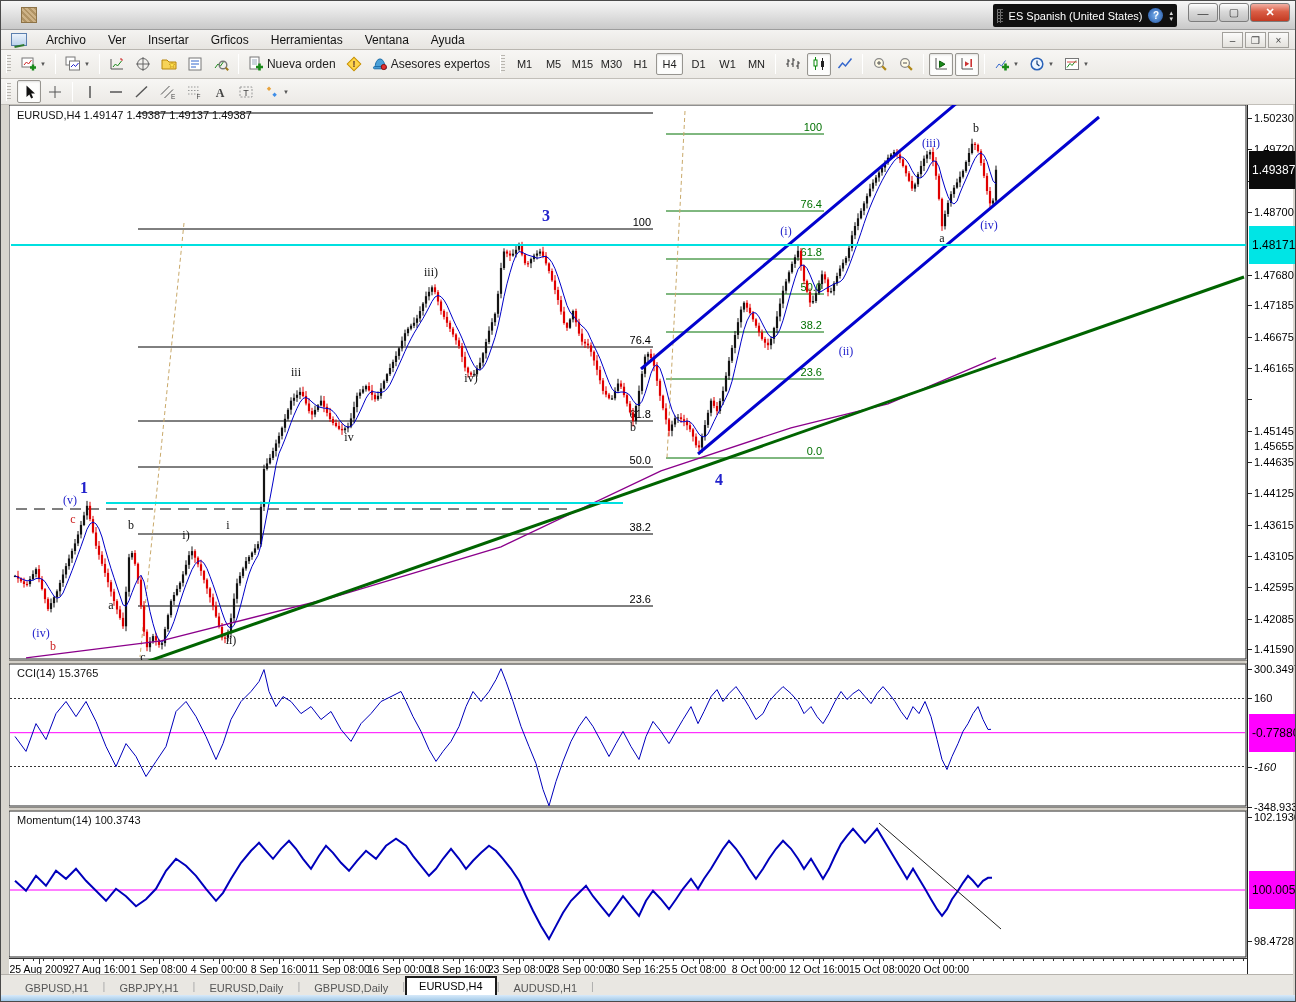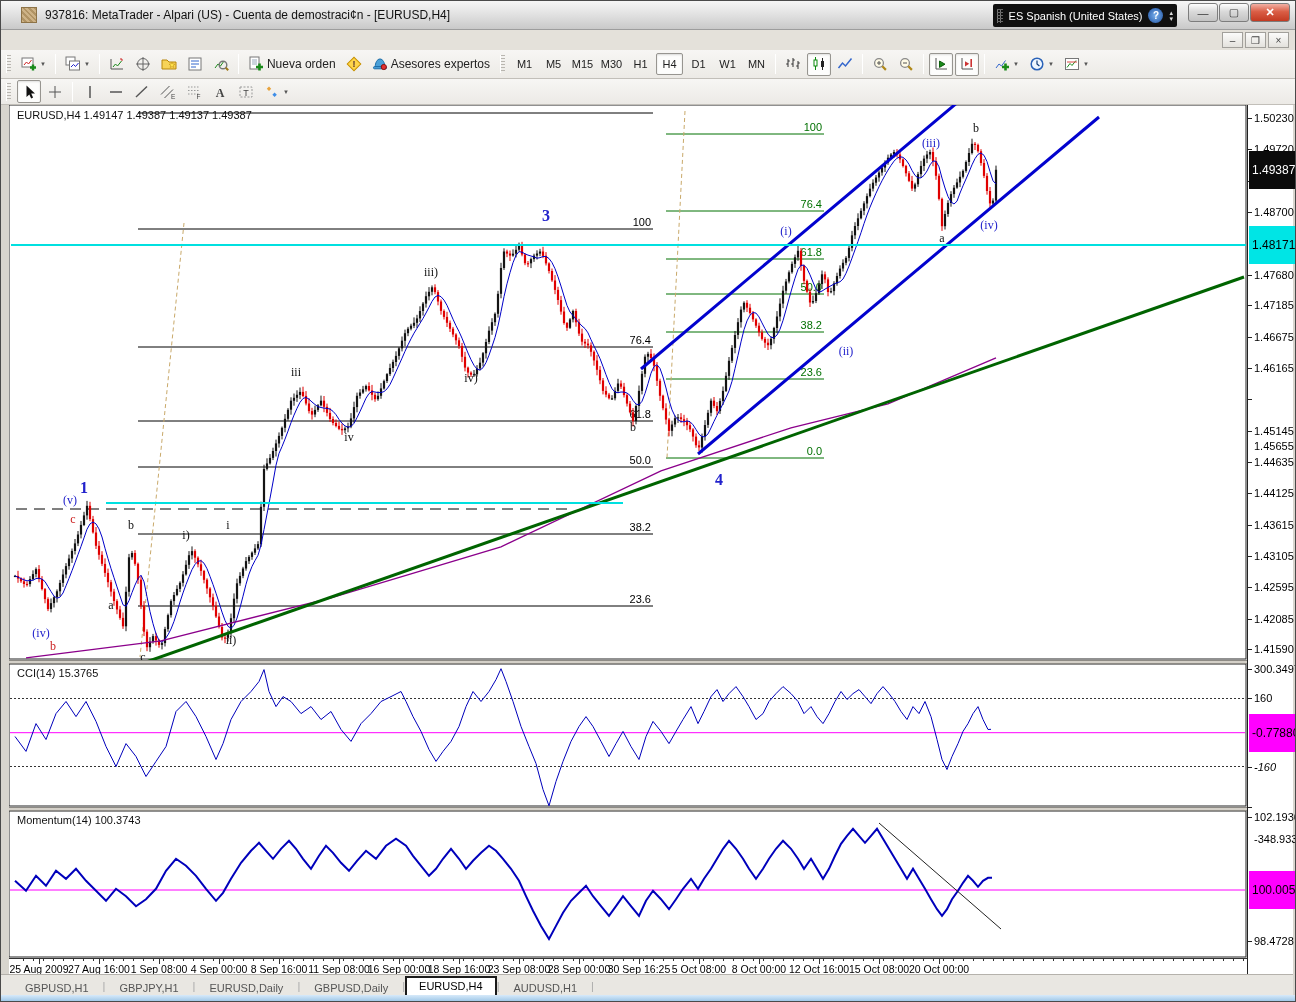--- a/index.html
+++ b/index.html
@@ -59,34 +59,45 @@
 .tabsep{color:#aaa;font-size:11px;padding:3px 0}
 .bottomstrip{position:absolute;left:0;top:890px;width:1296px;height:8px;background:linear-gradient(#d7eafa,#8fbde2)}
 </style>
 </head>
 <body>
 
 <div class="window">
 
   <div class="titlebar">
     <div class="app-icon"></div>
-    <span class="title-text">937816: MetaTrader - Alpari (US) - Cuenta de demostraci¢n - [EURUSD,H4]</span>
     <div class="langbar">
       <div class="langgrip"></div>
       <span>ES Spanish (United States)</span>
       <span class="help-circle">?</span>
       <span class="lang-arrows">▴<br>▾</span>
     </div>
     <div class="winbtns" id="winbtns">
         <div class="wbtn">—</div>
         <div class="wbtn">▢</div>
         <div class="wbtn close">✕</div>
       </div>
   </div>
 
+  <div class="menubar">
+    <div class="child-icon"></div>
+    <nav id="menus" style="display:flex">
+        <div class="menu-item">Archivo</div>
+        <div class="menu-item">Ver</div>
+        <div class="menu-item">Insertar</div>
+        <div class="menu-item">Grficos</div>
+        <div class="menu-item">Herramientas</div>
+        <div class="menu-item">Ventana</div>
+        <div class="menu-item">Ayuda</div>
+      </nav>
+  </div>
   <div class="childbtns" id="childbtns">
       <div class="cbtn">–</div>
       <div class="cbtn">❐</div>
       <div class="cbtn">×</div>
     </div>
 
   <div class="toolbar" id="toolbar1">
       <div class="grip"></div>
       <div class="tbtn">
         <span>
@@ -1302,21 +1313,21 @@
         <div class="scale-label" style="top: 544.039px;">1.41590</div>
         <div class="scale-tick" style="top: 544.039px;"></div>
         <div class="scale-box box-black" style="top: 64.8132px;">1.49387</div>
         <div class="scale-box box-cyan" style="top: 139.552px;">1.48171</div>
         <div class="scale-label" style="top: 563.646px;">300.3497</div>
         <div class="scale-tick" style="top: 563.646px;"></div>
         <div class="scale-label" style="top: 593.484px;">160</div>
         <div class="scale-tick" style="top: 593.484px;"></div>
         <div class="scale-label" style="top: 661.516px; font-style: italic;">-160</div>
         <div class="scale-tick" style="top: 661.516px;"></div>
-        <div class="scale-label" style="top: 701.683px; margin-top: 32px;">-348.933</div>
+        <div class="scale-label" style="top: 701.683px;">-348.933</div>
         <div class="scale-tick" style="top: 701.683px;"></div>
         <div class="scale-box box-magenta" style="top: 627.666px;">-0.77880</div>
         <div class="scale-label" style="top: 712.01px;">102.1936</div>
         <div class="scale-tick" style="top: 712.01px;"></div>
         <div class="scale-label" style="top: 836.099px;">98.4728</div>
         <div class="scale-tick" style="top: 836.099px;"></div>
         <div class="scale-box box-magenta" style="top: 785px;">100.005</div>
       </div>
     <div class="tabbar" id="tabbar">
         <div class="tab">GBPUSD,H1</div>

